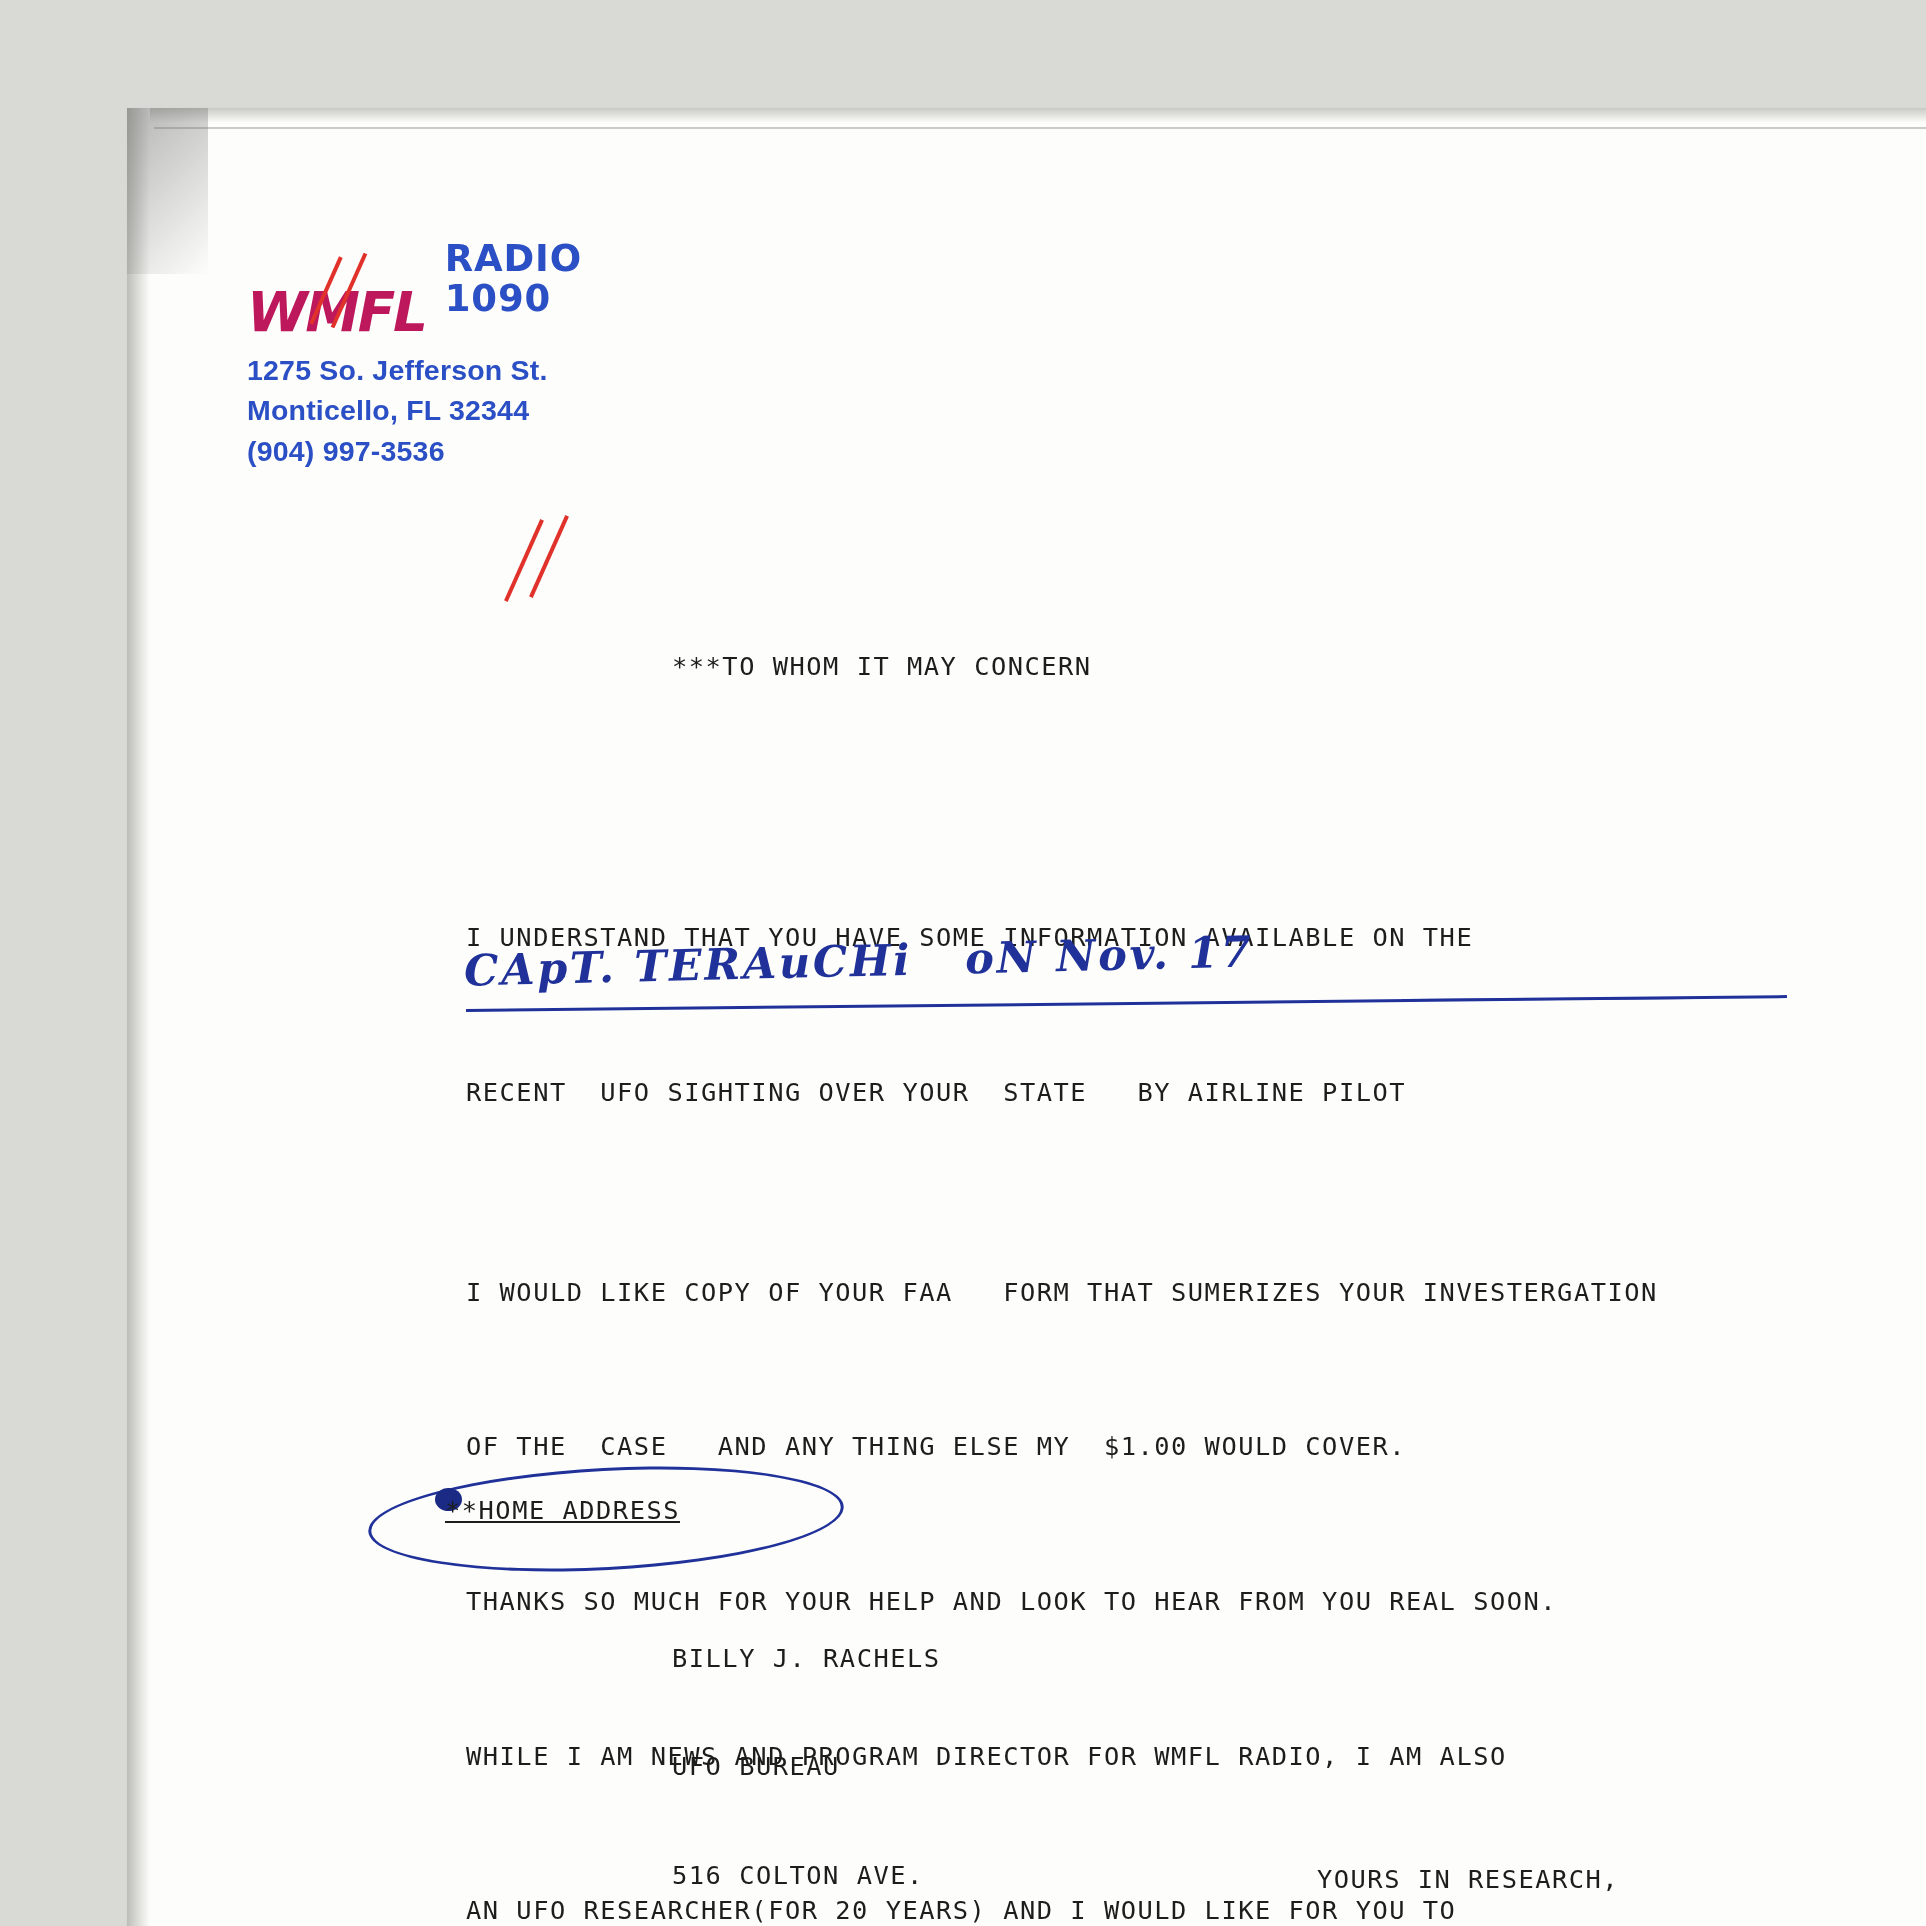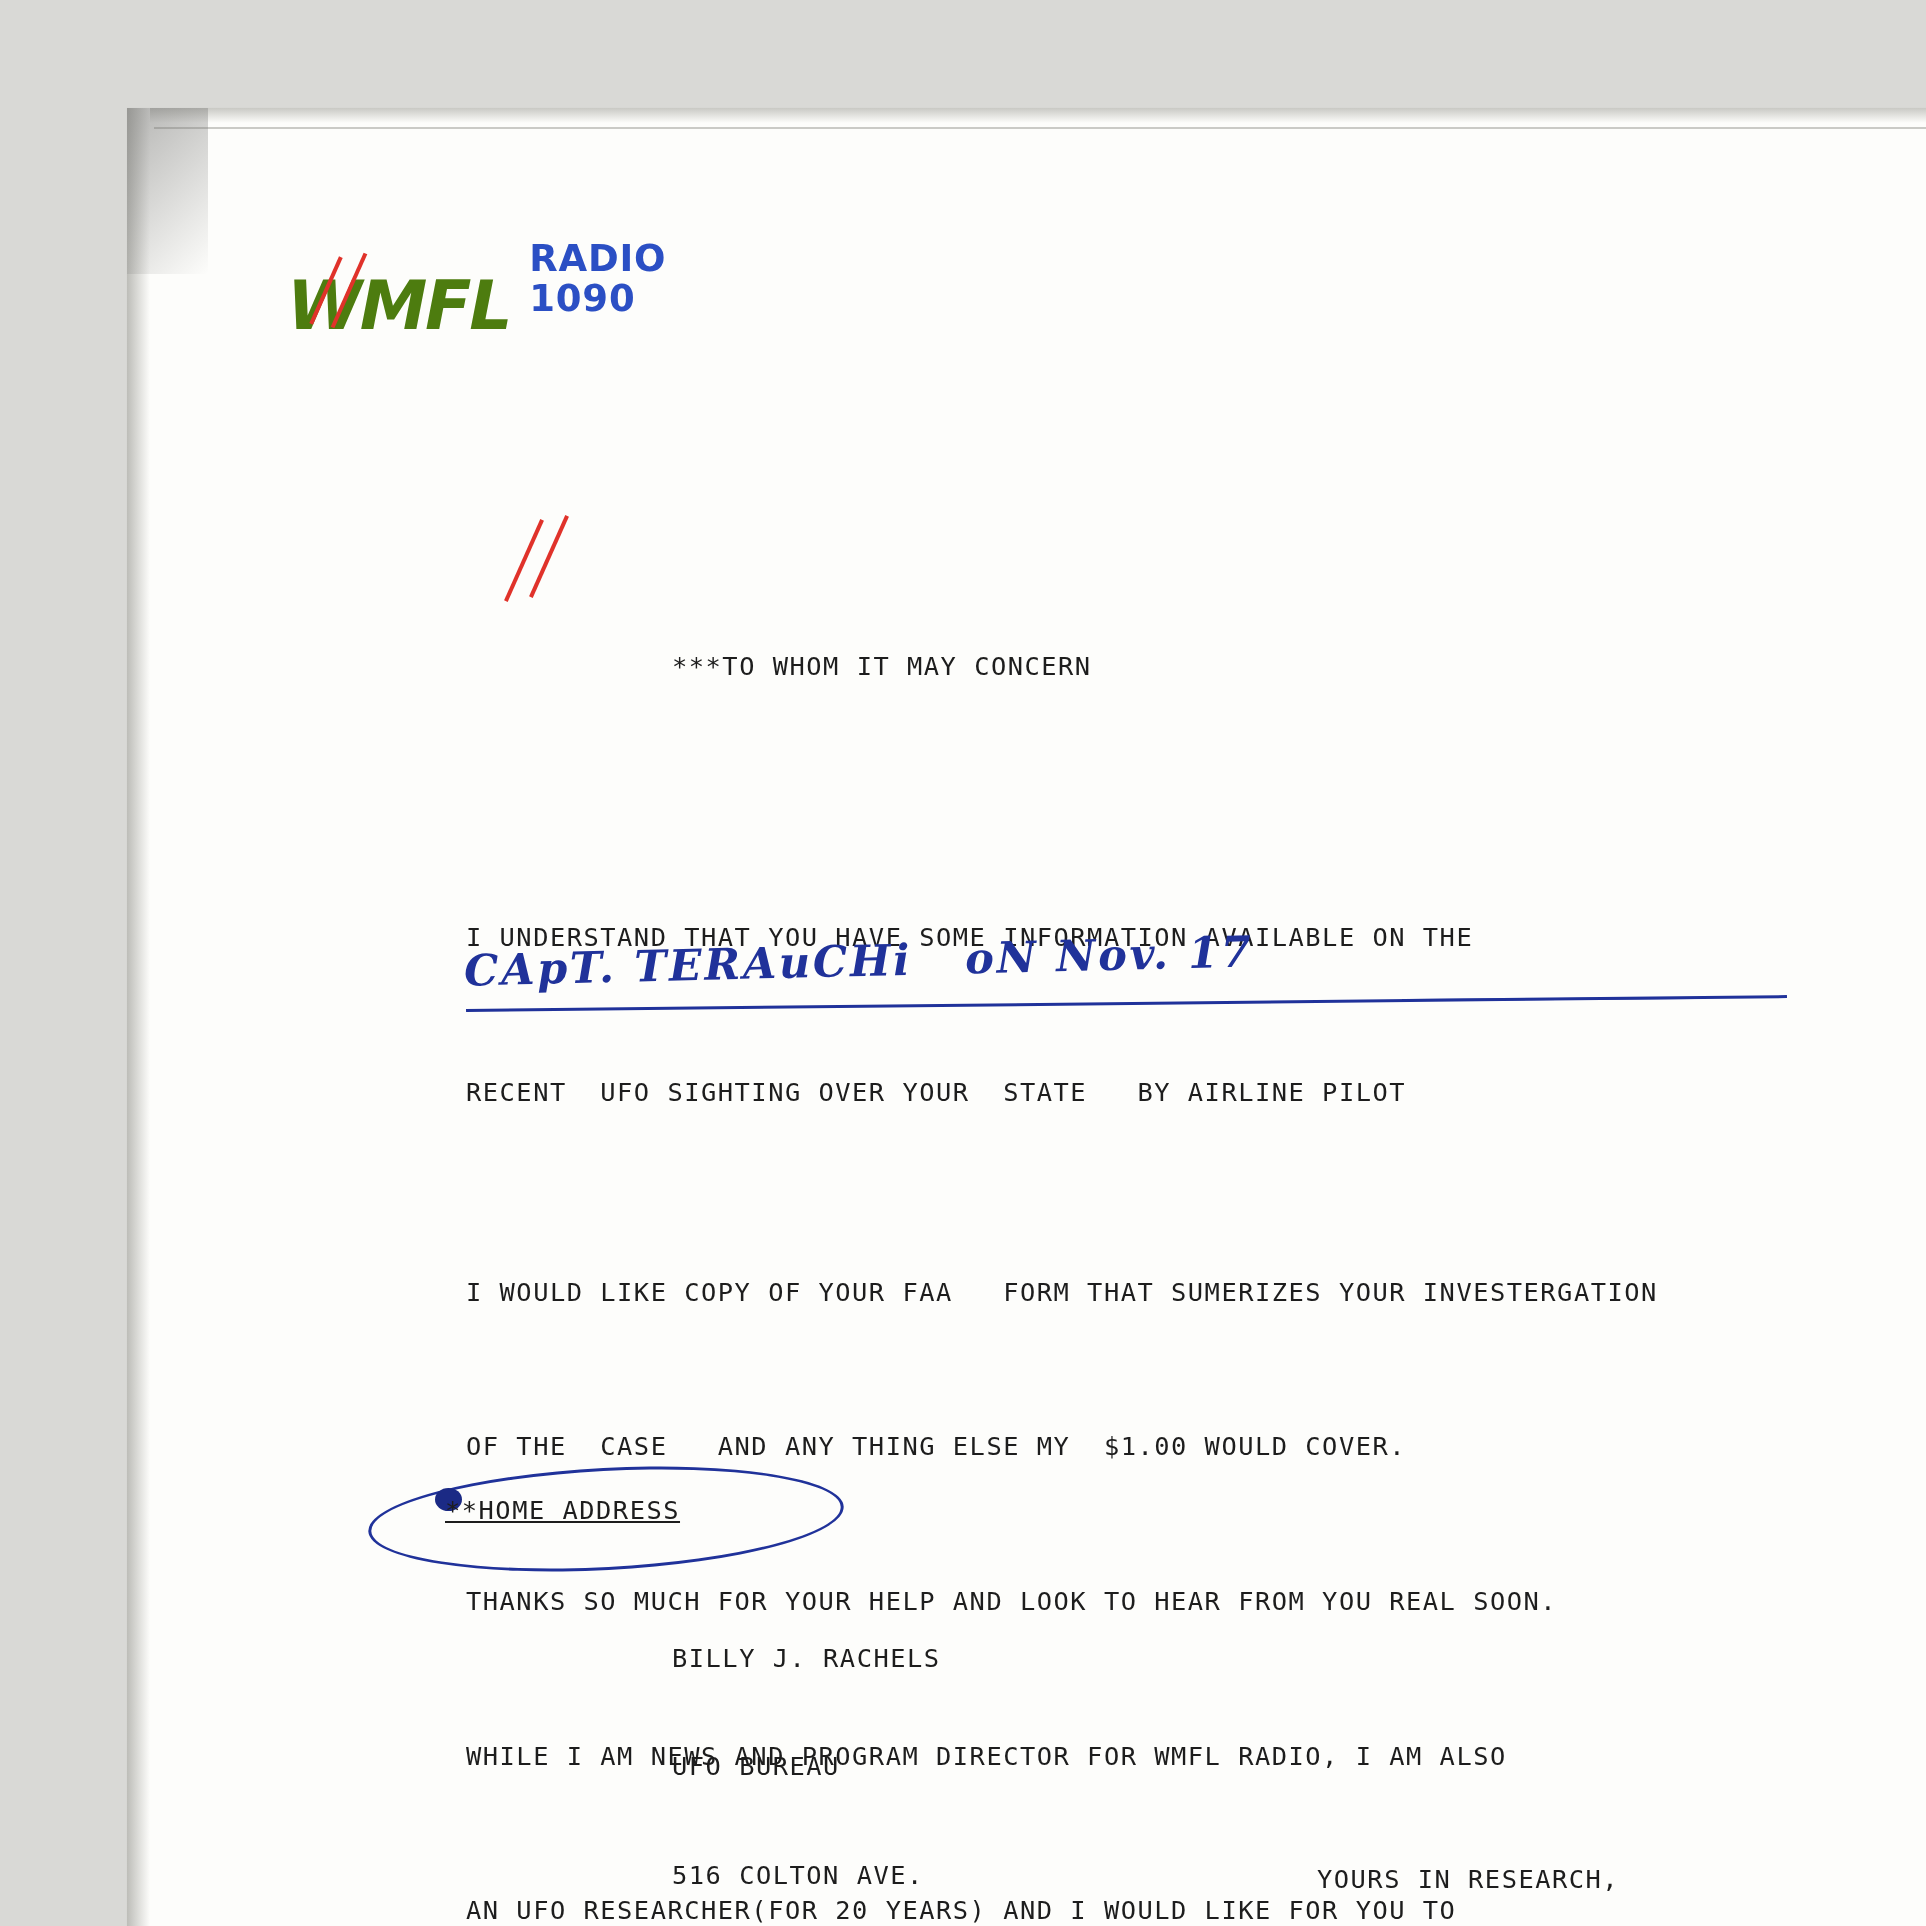--- a/index.html
+++ b/index.html
@@ -70,25 +70,24 @@
   }
   .wmfl-logo {
     position: relative;
     display: flex;
     align-items: flex-end;
   }
   .wmfl-word {
     font-family: "DejaVu Sans", sans-serif;
     font-weight: bold;
     font-style: italic;
-    font-size: 68px;
+    font-size: 55px;
     letter-spacing: -2.3px;
-    color: #4d7c0f;
+    color: #be185d;
     line-height: 1;
-    margin-left: 40px;
   }
   .wmfl-radio {
     margin-left: 19px;
     margin-bottom: 21px;
     font-family: "DejaVu Sans", sans-serif;
     font-weight: bold;
     font-size: 37px;
     color: #2b4fc4;
     line-height: 1.08;
     letter-spacing: 0.8px;
@@ -230,20 +229,25 @@
   <div class="fold-top"></div>
   <div class="corner-shadow"></div>
 
   <div class="letterhead">
     <div class="wmfl-logo">
       <span class="wmfl-word">WMFL</span>
       <span class="wmfl-radio">
         <span>RADIO</span><br>
         <span>1090</span>
       </span>
+    </div>
+    <div class="wmfl-address">
+      <div>1275 So. Jefferson St.</div>
+      <div>Monticello, FL 32344</div>
+      <div>(904) 997-3536</div>
     </div>
   </div>
 
   <div class="slash slash-a"></div>
   <div class="slash slash-b"></div>
   <div class="slash slash-c"></div>
   <div class="slash slash-d"></div>
 
   <div class="typed subject">***TO WHOM IT MAY CONCERN</div>
 

